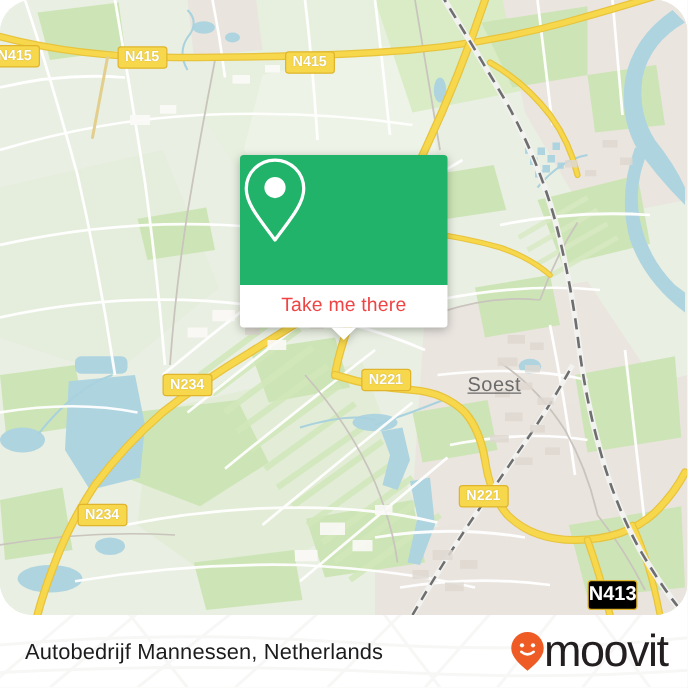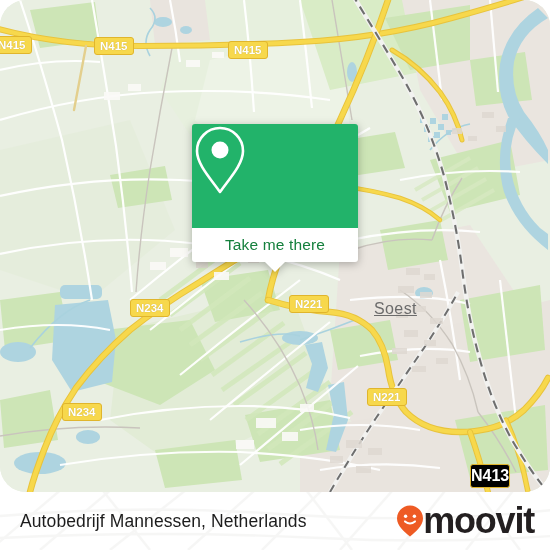--- a/index.html
+++ b/index.html
@@ -53,21 +53,21 @@
   #popup-head svg { display: block; }
   #popup-body {
     height: 34px;
     background: #ffffff;
     border-radius: 0 0 3px 3px;
     display: flex; align-items: center; justify-content: center;
     position: relative;
   }
   #popup-label {
     font-size: 15.5px;
-    color: #15803d;
+    color: #ef4444;
     letter-spacing: 0.15px;
   }
   #popup-tail {
     position: absolute;
     left: 50%; top: 100%;
     margin-left: -10px;
     width: 0; height: 0;
     border-left: 10px solid transparent;
     border-right: 10px solid transparent;
     border-top: 10px solid #ffffff;
@@ -405,17 +405,17 @@
 
     <div id="footer-logo">
       <span>
         <svg width="30" height="34" viewBox="0 0 30 34" xmlns="http://www.w3.org/2000/svg">
           <path d="M15 1.5 C7.8 1.5 2 7.3 2 14.5 C2 22 9.4 27.6 15 32.5 C20.6 27.6 28 22 28 14.5 C28 7.3 22.2 1.5 15 1.5 Z" fill="#ee5b24"></path>
           <circle cx="10.6" cy="12.2" r="1.7" fill="#ffffff"></circle>
           <circle cx="19.4" cy="12.2" r="1.7" fill="#ffffff"></circle>
           <path d="M10 17.4 Q15 21.6 20 17.4" fill="none" stroke="#ffffff" stroke-width="2" stroke-linecap="round"></path>
         </svg>
       </span>
-      <span style="font-size:36px;font-weight:bold;color:#231f20;letter-spacing:-1.2px;margin-left:-2px;line-height:1;">moovit</span>
+      <span style="font-size:36px;font-weight:normal;color:#231f20;letter-spacing:-1.2px;margin-left:-2px;line-height:1;">moovit</span>
     </div>
   </div>
 
 </div>
 
 </body></html>

